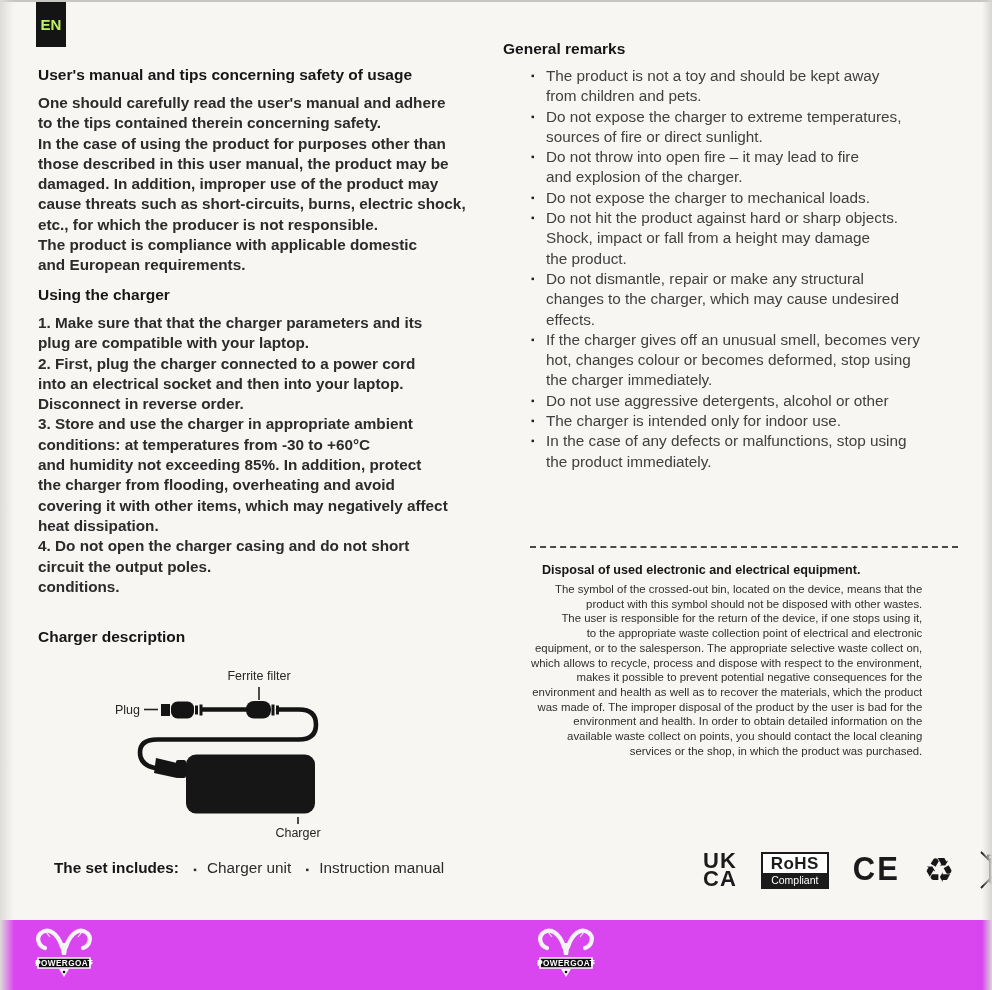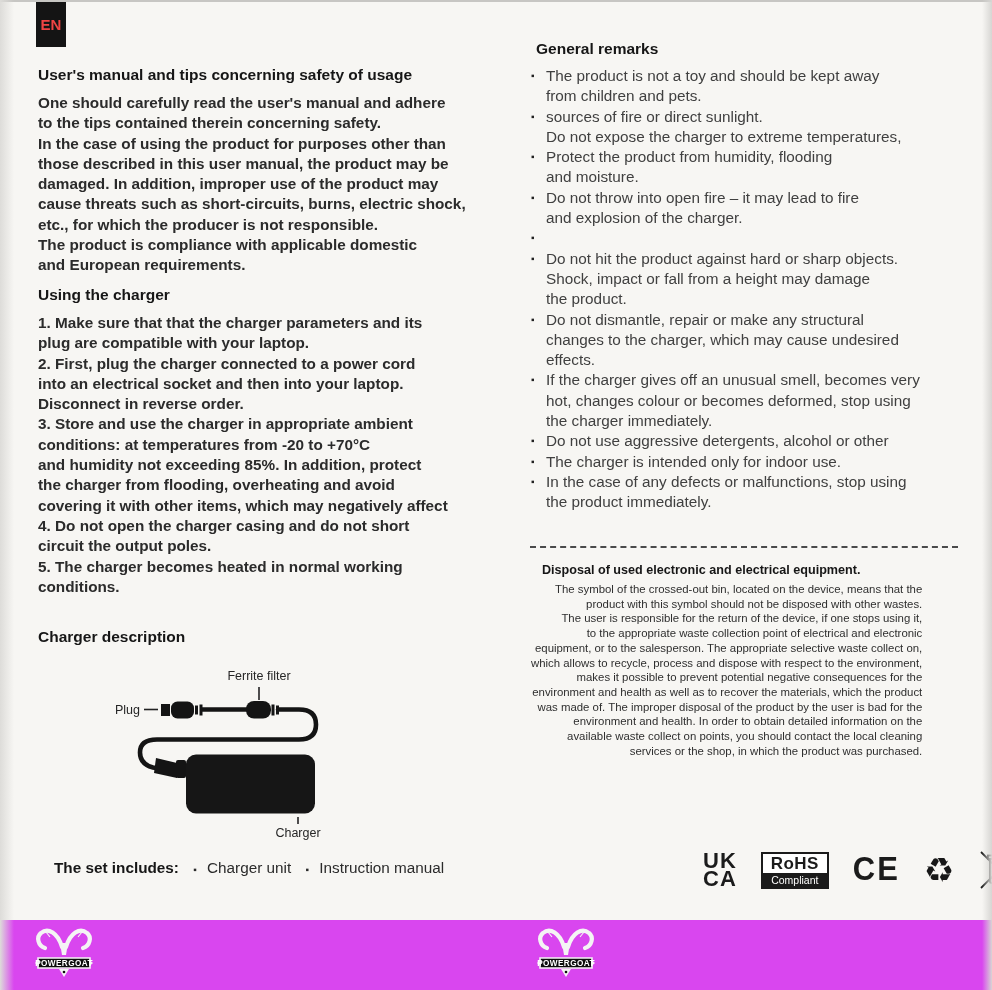--- a/index.html
+++ b/index.html
@@ -10,21 +10,21 @@
   }
   
   .page::before{content:"";position:absolute;left:0;top:0;bottom:0;width:14px;
     background:linear-gradient(to right,#dddcd9,rgba(247,246,243,0));pointer-events:none;z-index:5;}
   .page::after{content:"";position:absolute;right:0;top:0;bottom:0;width:10px;
     background:linear-gradient(to left,#d7d6d3,rgba(247,246,243,0));pointer-events:none;z-index:5;}
   .top-edge{position:absolute;left:0;top:0;width:992px;height:2px;background:#c7c6c3;}
 
   .lang-badge{
     position:absolute;left:36px;top:2px;width:30px;height:45px;background:#141414;
-    color:#ef4444;font-weight:bold;font-size:15px;display:flex;align-items:center;justify-content:center;
+    color:#bef264;font-weight:bold;font-size:15px;display:flex;align-items:center;justify-content:center;
   }
 
   .h1{position:absolute;font-size:15.5px;font-weight:bold;color:#161616;white-space:nowrap;}
   .tline{white-space:nowrap;}
   .body-lines{position:absolute;font-size:15.3px;line-height:20.3px;color:#2b2b2b;font-weight:bold;}
 
   .bullet-list{position:absolute;font-size:15.3px;line-height:20.3px;color:#404040;}
   .bullet-item{display:flex;}
   .bullet-item .marker{width:15px;flex:0 0 15px;font-size:10px;line-height:20.3px;color:#222;}
   .bullet-item .marker::before{content:"▪";}
@@ -80,27 +80,27 @@
     </div>
 
   <div class="h1" style="left:38px;top:286px;">Using the charger</div>
   <div class="body-lines" style="left:38px;top:313px;">
       <div class="tline">1. Make sure that that the charger parameters and its</div>
       <div class="tline">plug are compatible with your laptop.</div>
       <div class="tline">2. First, plug the charger connected to a power cord</div>
       <div class="tline">into an electrical socket and then into your laptop.</div>
       <div class="tline">Disconnect in reverse order.</div>
       <div class="tline">3. Store and use the charger in appropriate ambient</div>
-      <div class="tline">conditions: at temperatures from -20 to +70°C</div>
+      <div class="tline">conditions: at temperatures from -30 to +60°C</div>
       <div class="tline">and humidity not exceeding 85%. In addition, protect</div>
       <div class="tline">the charger from flooding, overheating and avoid</div>
       <div class="tline">covering it with other items, which may negatively affect</div>
+      <div class="tline">heat dissipation.</div>
       <div class="tline">4. Do not open the charger casing and do not short</div>
       <div class="tline">circuit the output poles.</div>
-      <div class="tline">5. The charger becomes heated in normal working</div>
       <div class="tline">conditions.</div>
     </div>
 
   <div class="h1" style="left:38px;top:628px;">Charger description</div>
 
   <svg class="diagram" style="position:absolute;left:100px;top:663px;" width="260" height="182" viewBox="0 0 260 182">
 
     <text x="159" y="17" font-size="12.5" fill="#262626" text-anchor="middle">Ferrite filter</text>
     <line x1="159" y1="24" x2="159" y2="37" stroke="#222" stroke-width="1.6"></line>
 
@@ -130,52 +130,48 @@
   </svg>
 
   <div class="set-line">
     <span class="lbl">The set includes:</span>
     <span class="sq"></span>
     <span>Charger unit</span>
     <span class="sq"></span>
     <span>Instruction manual</span>
   </div>
 
-  <div class="h1" style="left:536px;top:40px;">General remarks</div>
+  <div class="h1" style="left:503px;top:40px;">General remarks</div>
   <div class="bullet-list" style="left:531px;top:66px;">
       <div class="bullet-item">
         <span class="marker"></span>
         <div>
           <div class="tline">The product is not a toy and should be kept away</div>
           <div class="tline">from children and pets.</div>
         </div>
       </div>
       <div class="bullet-item">
         <span class="marker"></span>
         <div>
+          <div class="tline">Do not expose the charger to extreme temperatures,</div>
           <div class="tline">sources of fire or direct sunlight.</div>
-          <div class="tline">Do not expose the charger to extreme temperatures,</div>
-        </div>
-      </div>
-      <div class="bullet-item">
-        <span class="marker"></span>
-        <div>
-          <div class="tline">Protect the product from humidity, flooding</div>
-          <div class="tline">and moisture.</div>
         </div>
       </div>
       <div class="bullet-item">
         <span class="marker"></span>
         <div>
           <div class="tline">Do not throw into open fire – it may lead to fire</div>
           <div class="tline">and explosion of the charger.</div>
         </div>
       </div>
       <div class="bullet-item">
         <span class="marker"></span>
+        <div>
+          <div class="tline">Do not expose the charger to mechanical loads.</div>
+        </div>
       </div>
       <div class="bullet-item">
         <span class="marker"></span>
         <div>
           <div class="tline">Do not hit the product against hard or sharp objects.</div>
           <div class="tline">Shock, impact or fall from a height may damage</div>
           <div class="tline">the product.</div>
         </div>
       </div>
       <div class="bullet-item">

